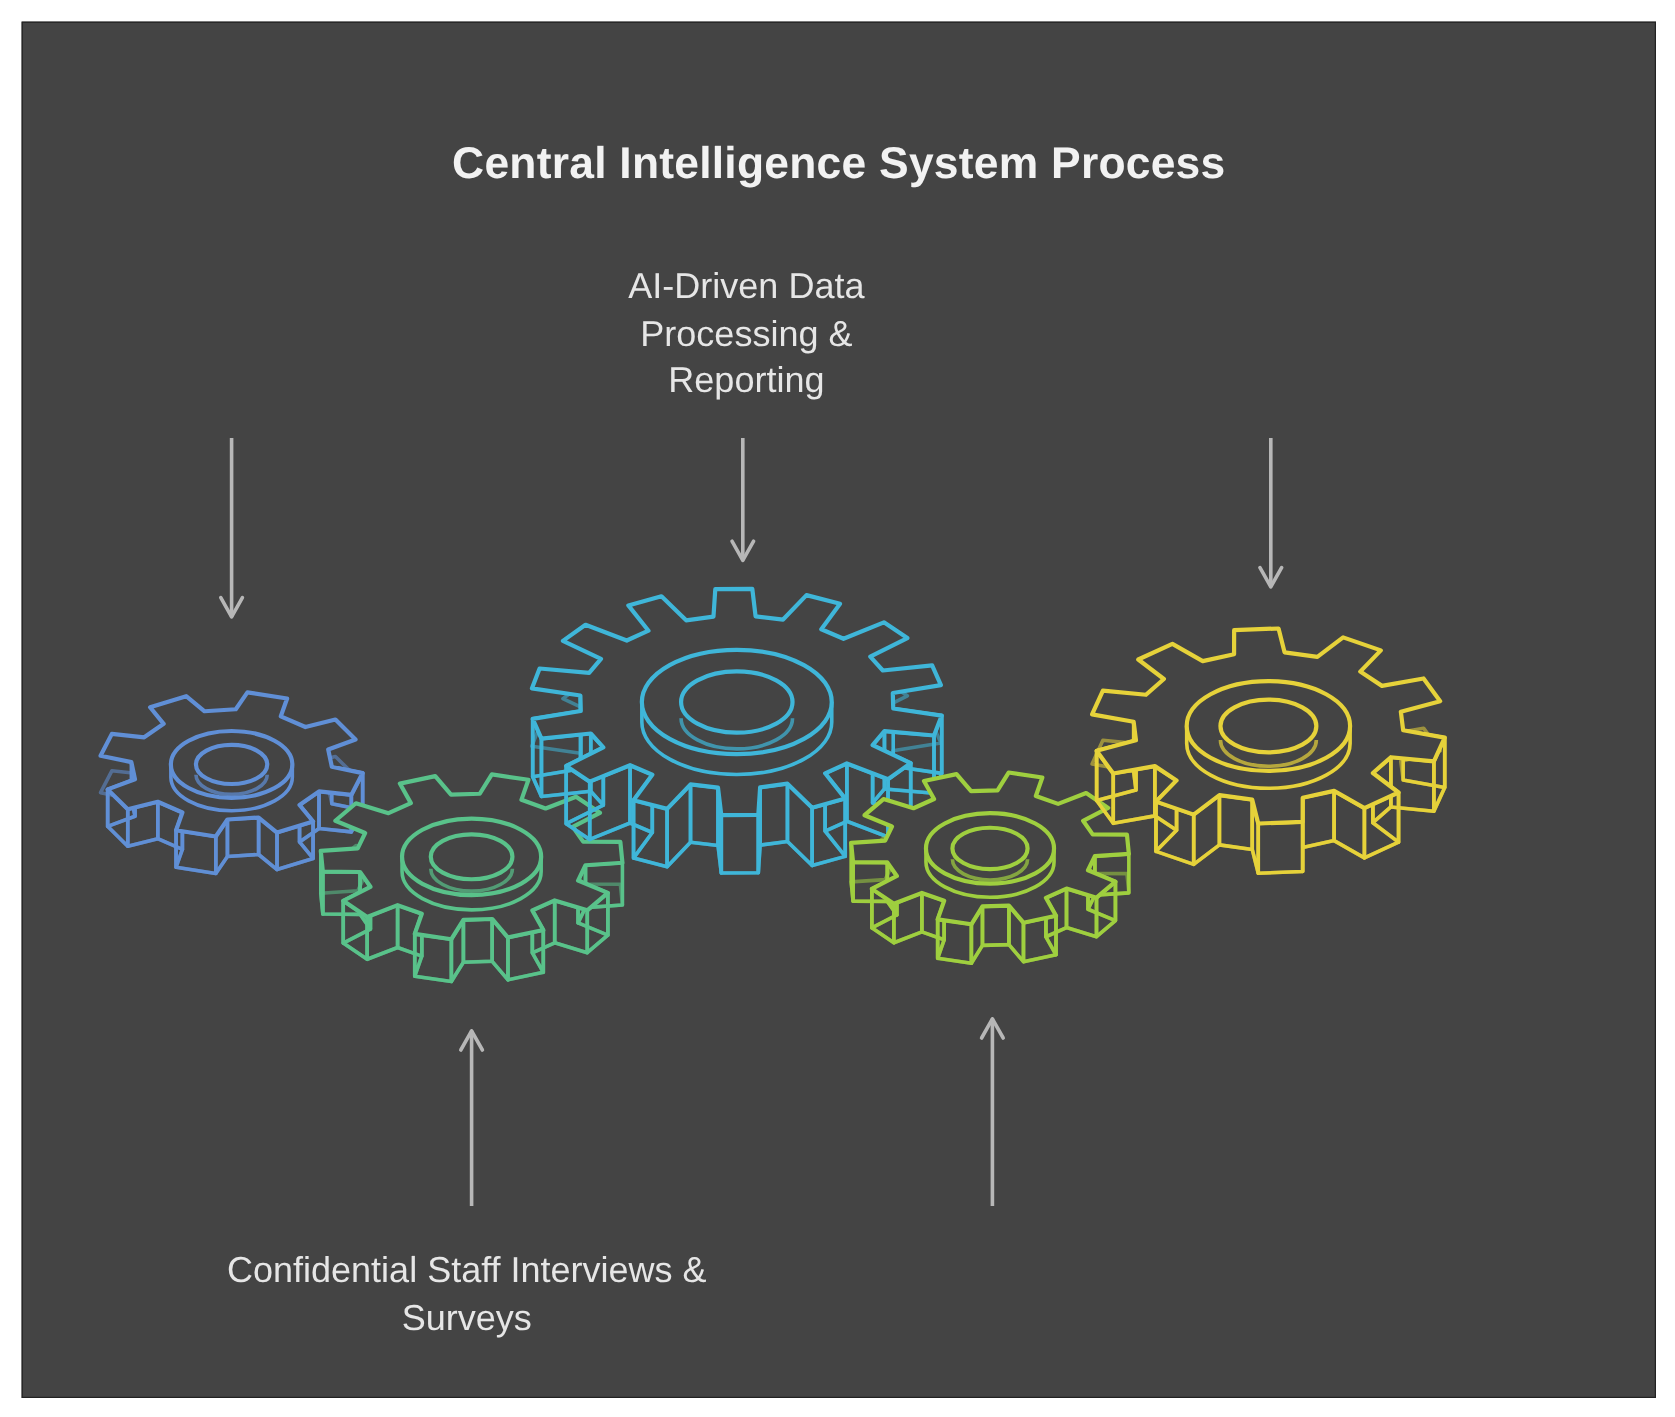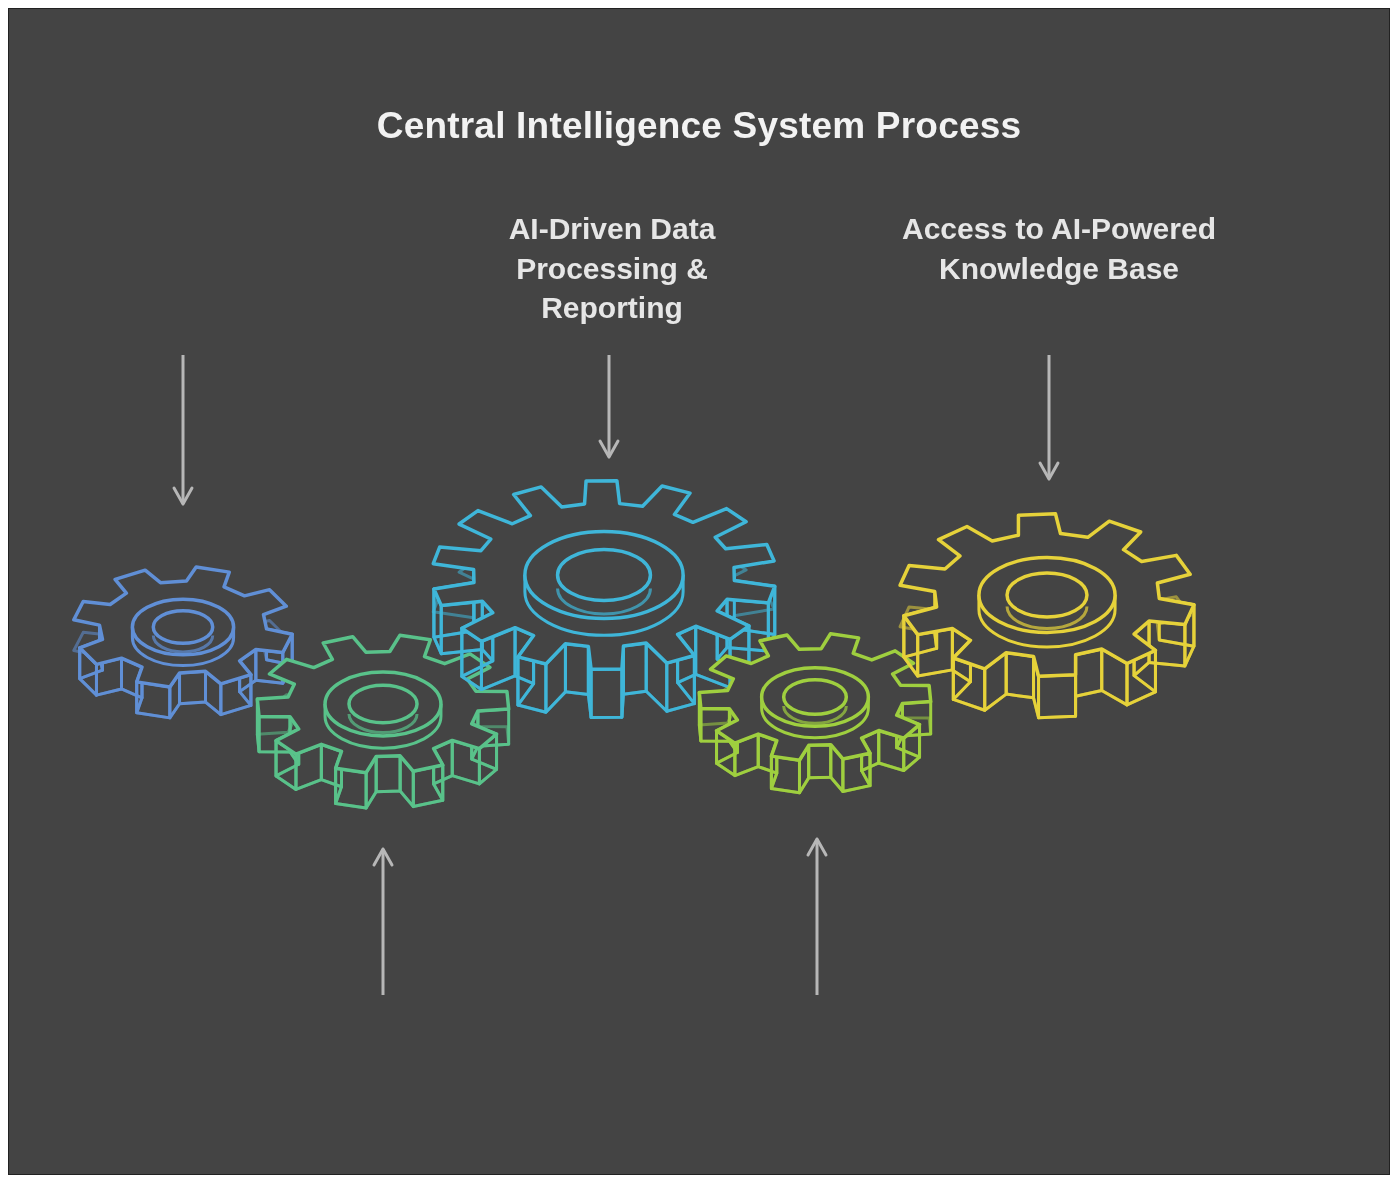--- a/index.html
+++ b/index.html
@@ -7,21 +7,21 @@
     padding: 0;
     background: #fff;
     font-family: "Helvetica Neue", Arial, sans-serif;
   }
   .frame {
     position: relative;
     width: 1396px;
     height: 1181px;
     box-sizing: border-box;
     background: #fff;
-    padding: 8px;
+    padding: 18px;
   }
   .canvas {
     position: relative;
     width: 100%;
     height: 100%;
     background: #444444;
     border: 1px solid #222;
     overflow: hidden;
   }
   .title {
@@ -34,21 +34,21 @@
     font-weight: 700;
     font-size: 37px;
     letter-spacing: .2px;
   }
   .label {
     position: absolute;
     color: #e6e6e6;
     font-size: 30px;
     line-height: 1.32;
     text-align: center;
-    font-weight: 700;
+    font-weight: 400;
   }
   svg.diagram {
     position: absolute;
     left: 0;
     top: 0;
   }
 </style>
 </head>
 <body>
 
@@ -217,17 +217,17 @@
         <g>
           <line x1="808" y1="986" x2="808" y2="830" stroke="#b7b7b7" stroke-width="3"></line>
           <path d="M 808 830 L 799 846 M 808 830 L 817 846" stroke="#b7b7b7" stroke-width="3" fill="none" stroke-linecap="round"></path>
         </g>
         <g>
           <line x1="1040" y1="346" x2="1040" y2="470" stroke="#b7b7b7" stroke-width="3"></line>
           <path d="M 1040 470 L 1031 454 M 1040 470 L 1049 454" stroke="#b7b7b7" stroke-width="3" fill="none" stroke-linecap="round"></path>
         </g>
       </svg>
 
+    <div class="label" id="lbl-gear-2" style="left: 170px; top: 1020px; width: 400px;">Confidential Staff Interviews &amp; Surveys</div>
     <div class="label" id="lbl-gear-3" style="left: 448px; top: 200px; width: 310px;">AI-Driven Data Processing &amp; Reporting</div>
-    <div class="label" id="lbl-gear-5" style="left: 890px; top: 200px; width: 320px;">Access to AI-Powered Knowledge Base</div>
 
   </div>
 </div>
 
 </body></html>

